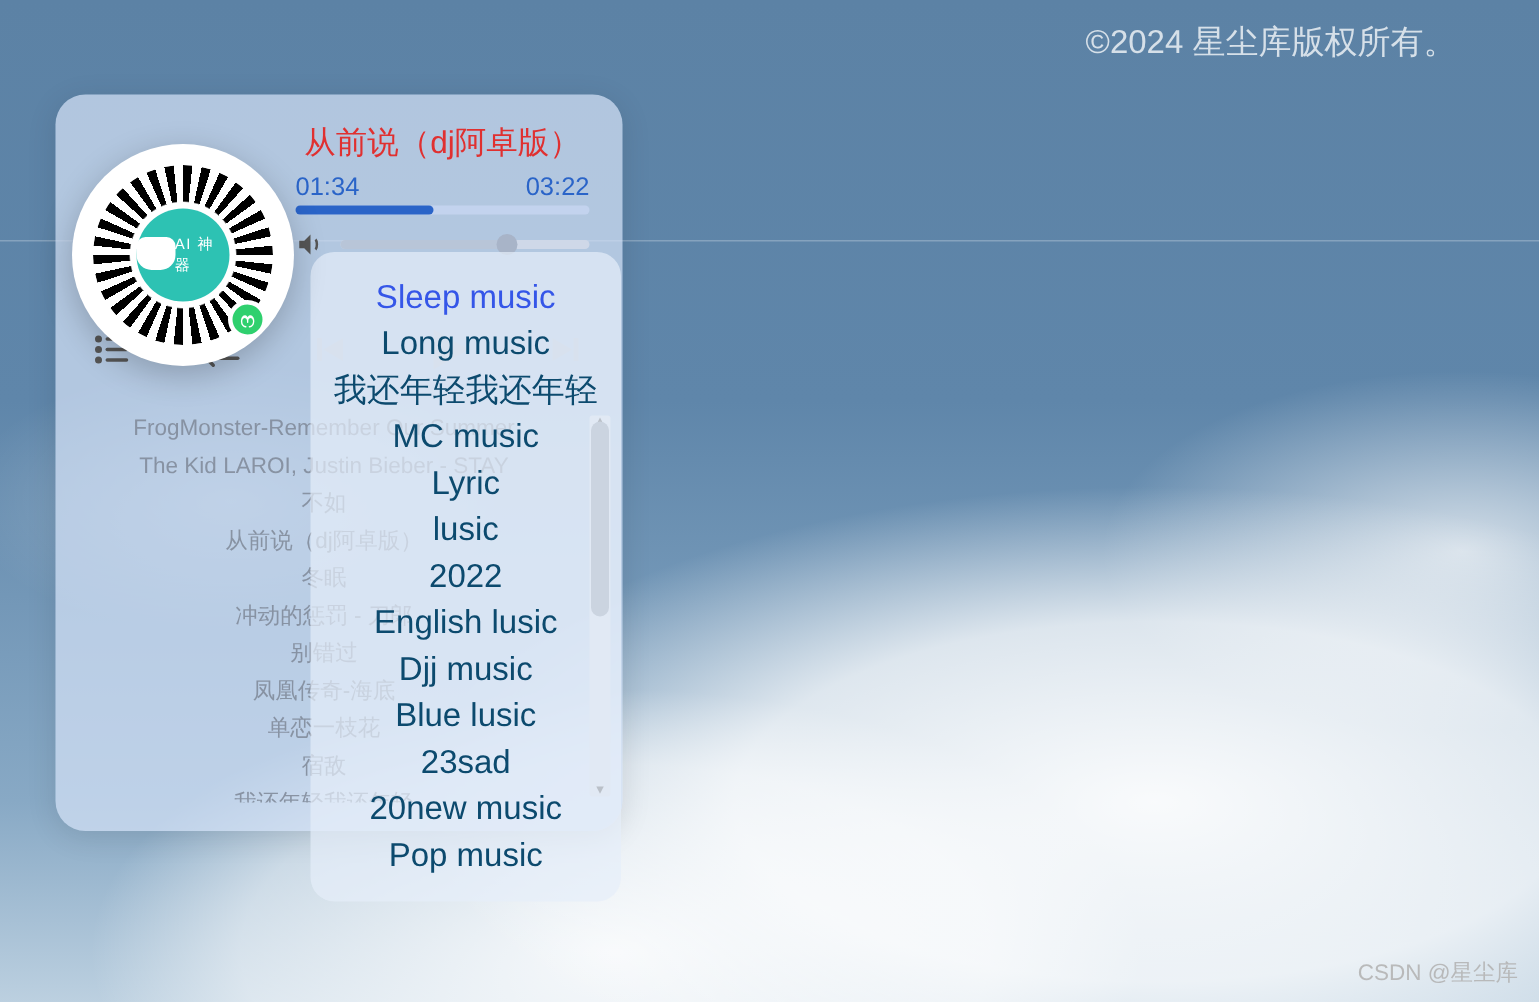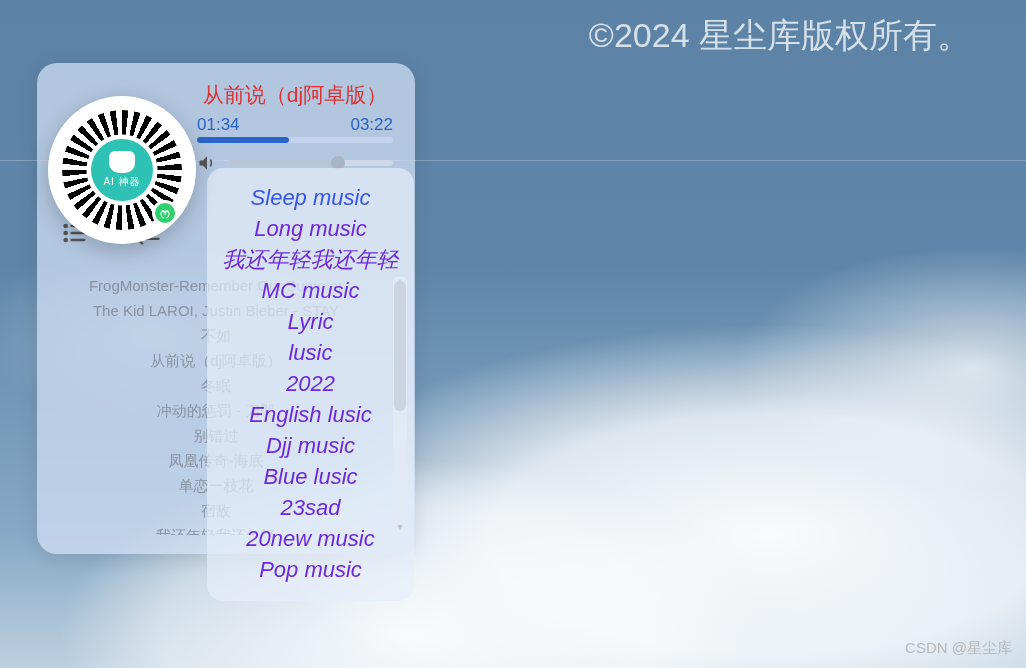--- a/index.html
+++ b/index.html
@@ -20,21 +20,21 @@
         radial-gradient(ellipse 400px 200px at 95% 55%, rgba(255,255,255,0.7), rgba(255,255,255,0) 60%),
         radial-gradient(ellipse 300px 150px at 15% 50%, rgba(255,255,255,0.25), rgba(255,255,255,0) 60%),
         linear-gradient(180deg, #5c82a5 0%, #5f86aa 40%, #88a9c5 80%, #bcd0e0 100%);
     }
     .hline {
       position: absolute; left: 0; right: 0; top: 160px; height: 1px;
       background: rgba(255,255,255,0.25);
     }
     .copyright {
       position: absolute; top: 13px; right: 55px;
-      font-size: 34px; color: rgba(255,255,255,0.75);
+      font-size: 22px; color: rgba(255,255,255,0.75);
     }
     .watermark {
       position: absolute; bottom: 10px; right: 14px;
       font-size: 15px; color: rgba(180,180,180,0.9);
       font-family: sans-serif;
       margin-top: 48px;
     }
 
     
     .player {
@@ -127,45 +127,44 @@
     .qr-inner {
       width: 120px; height: 120px; border-radius: 50%; position: relative;
       background:
         repeating-conic-gradient(#000 0 6deg, #fff 6deg 12deg);
       -webkit-mask: radial-gradient(circle, transparent 35px, #000 36px);
       mask: radial-gradient(circle, transparent 35px, #000 36px);
     }
     .qr-center {
       position: absolute; left: 50%; top: 50%; transform: translate(-50%,-50%);
       width: 62px; height: 62px; border-radius: 50%; background: #2dc2b3;
-      display:flex; flex-direction: column; align-items:center; justify-content:center;
+      display:flex; flex-direction: row; align-items:center; justify-content:center;
       z-index: 2;
     }
     .qr-center-icon { width: 26px; height: 22px; border-radius: 6px 6px 10px 10px; background: #fff; margin-bottom: 2px; }
     .qr-center-text { font-size: 10px; color: #fff; letter-spacing: 1px; }
     .qr-dot {
       position: absolute; right: 18px; bottom: 18px;
       width: 26px; height: 26px; border-radius: 50%; background: #2fd06e;
       border: 3px solid #fff; z-index: 3;
       display:flex; align-items:center; justify-content:center; color:#fff; font-size:14px; font-weight:bold;
     }
 
     
     .category-popup {
       position: absolute; left: 207px; top: 168px;
       width: 207px; padding: 14px 0 16px 0;
       background: rgba(230,238,250,0.7);
       border-radius: 16px;
       text-align: center;
       z-index: 4;
-      font-style: italic;
     }
     .cat {
       font-size: 22px; line-height: 31px;
-      color: #6d28d9;
+      color: #0c4a6e;
       cursor: pointer;
     }
     .cat.selected { color: #3556e8; }
 
     svg { display: block; }
   </style>
 </head>
 <body>
 
 <div class="sky"></div>

